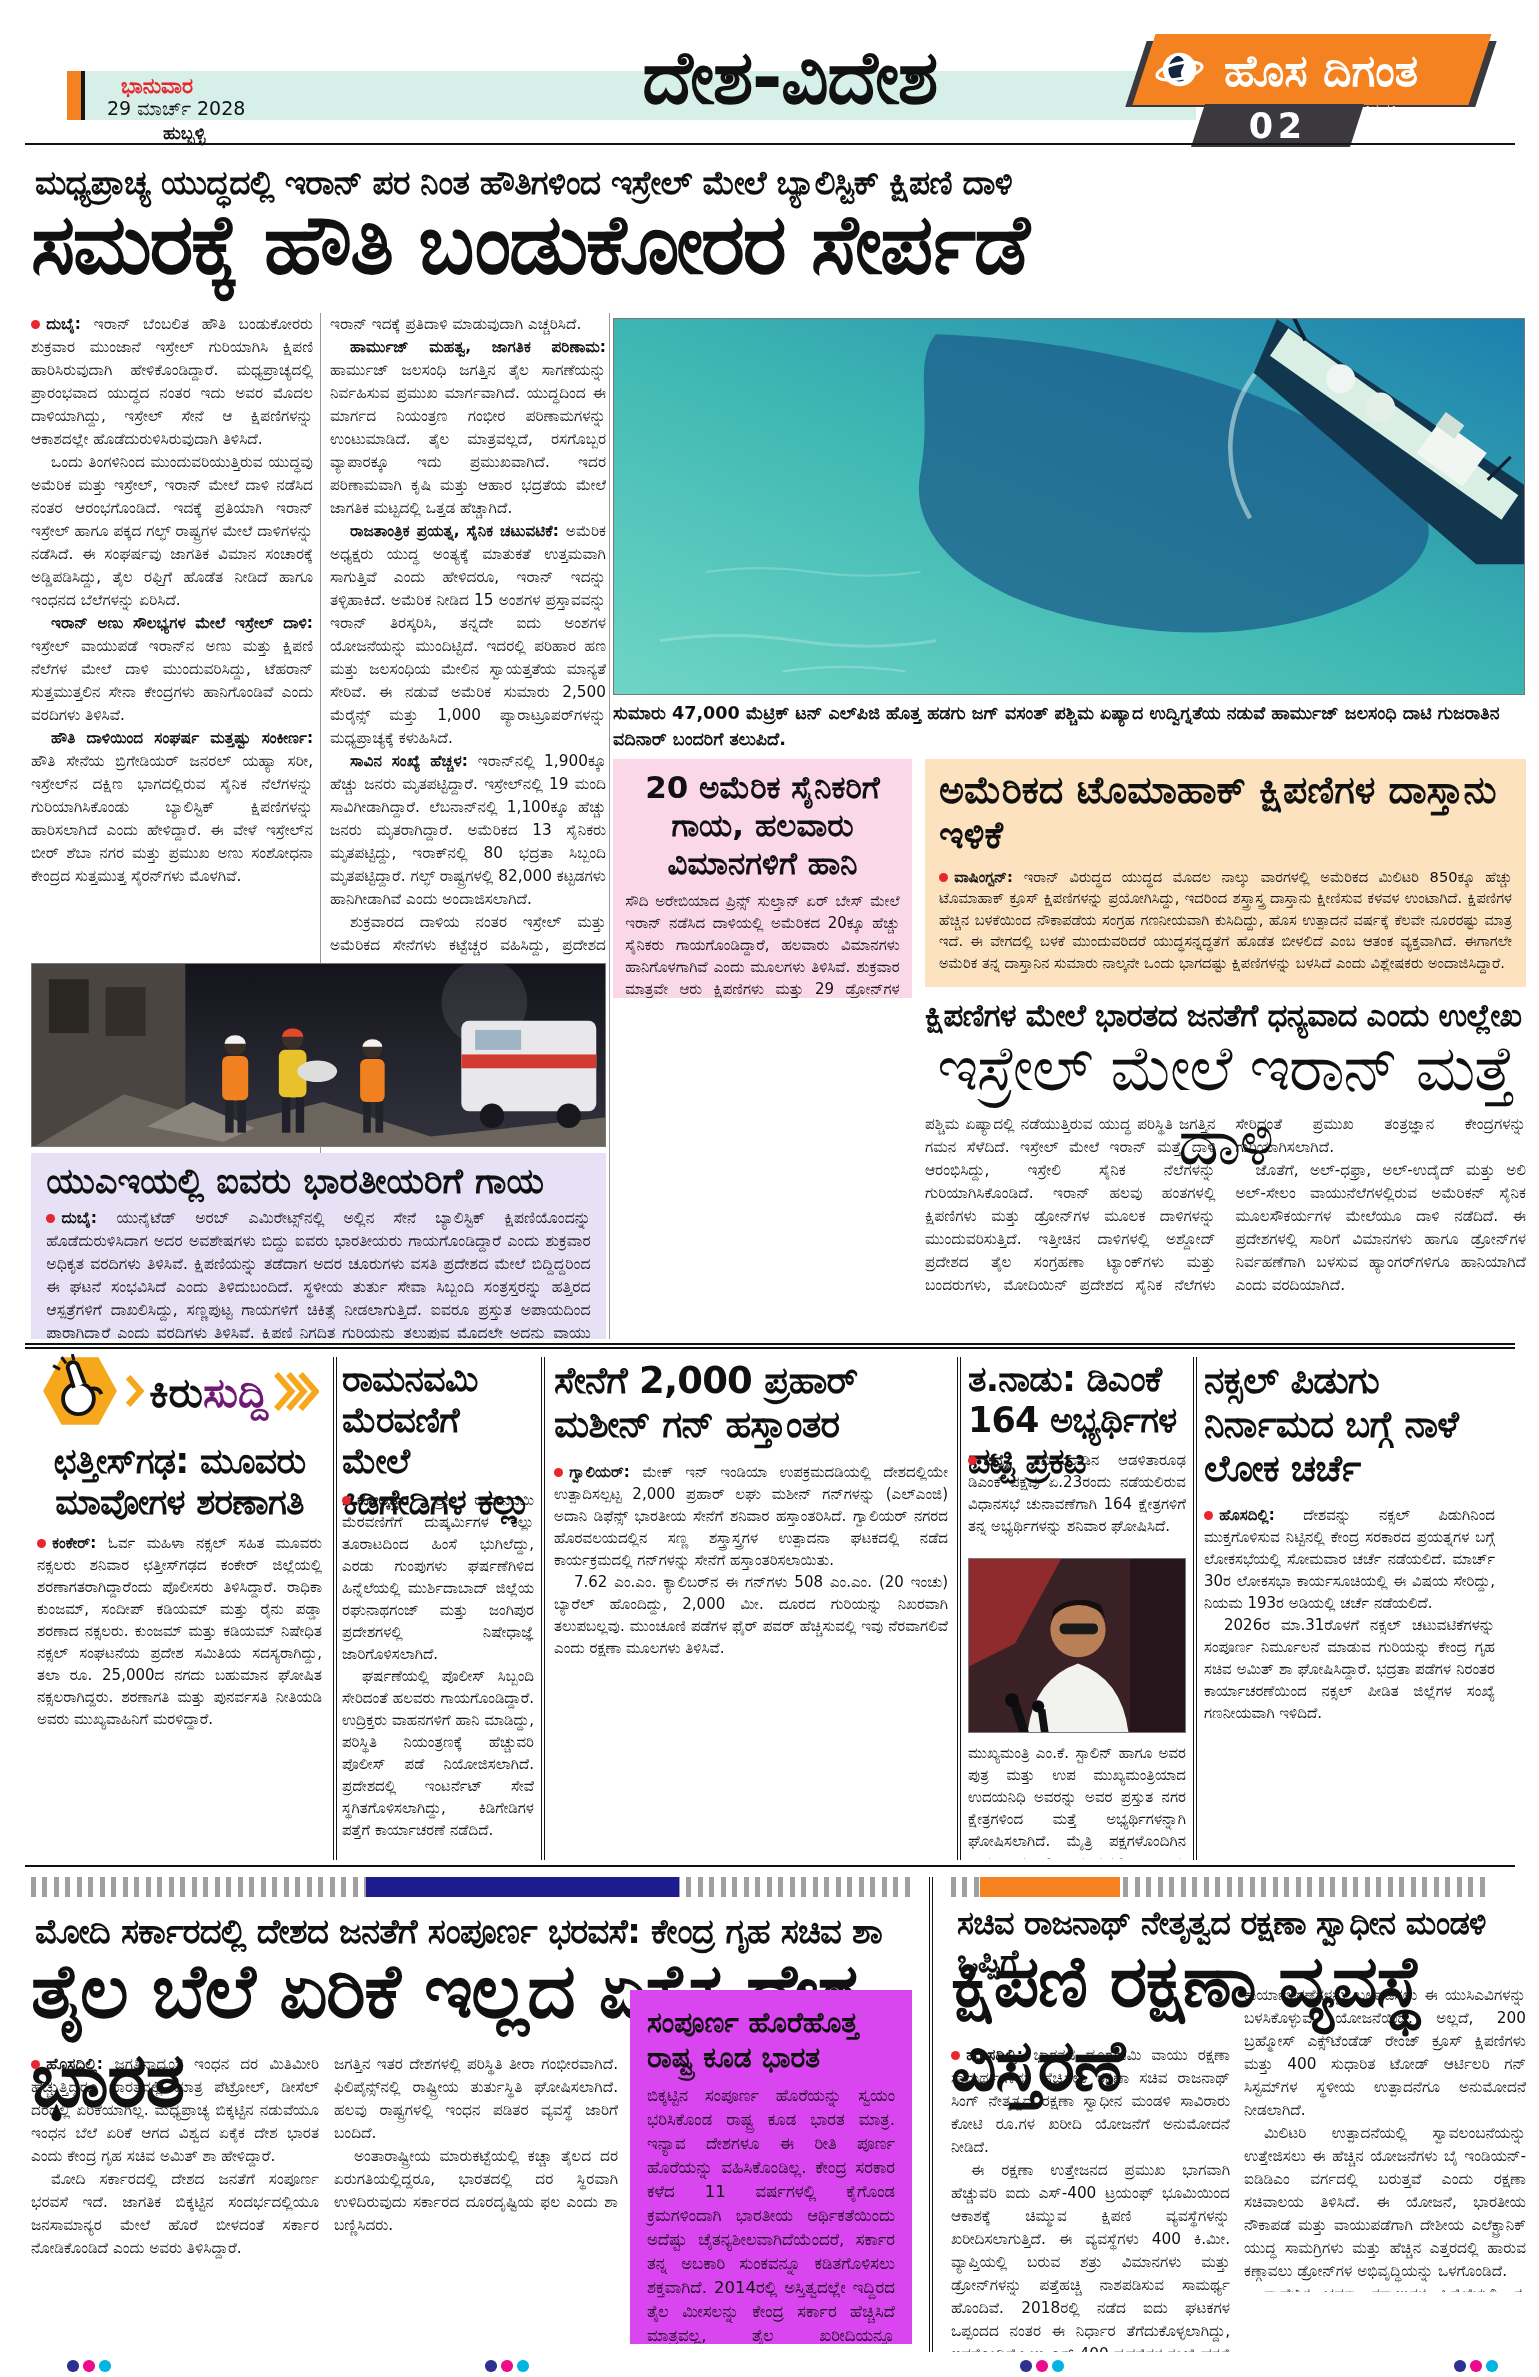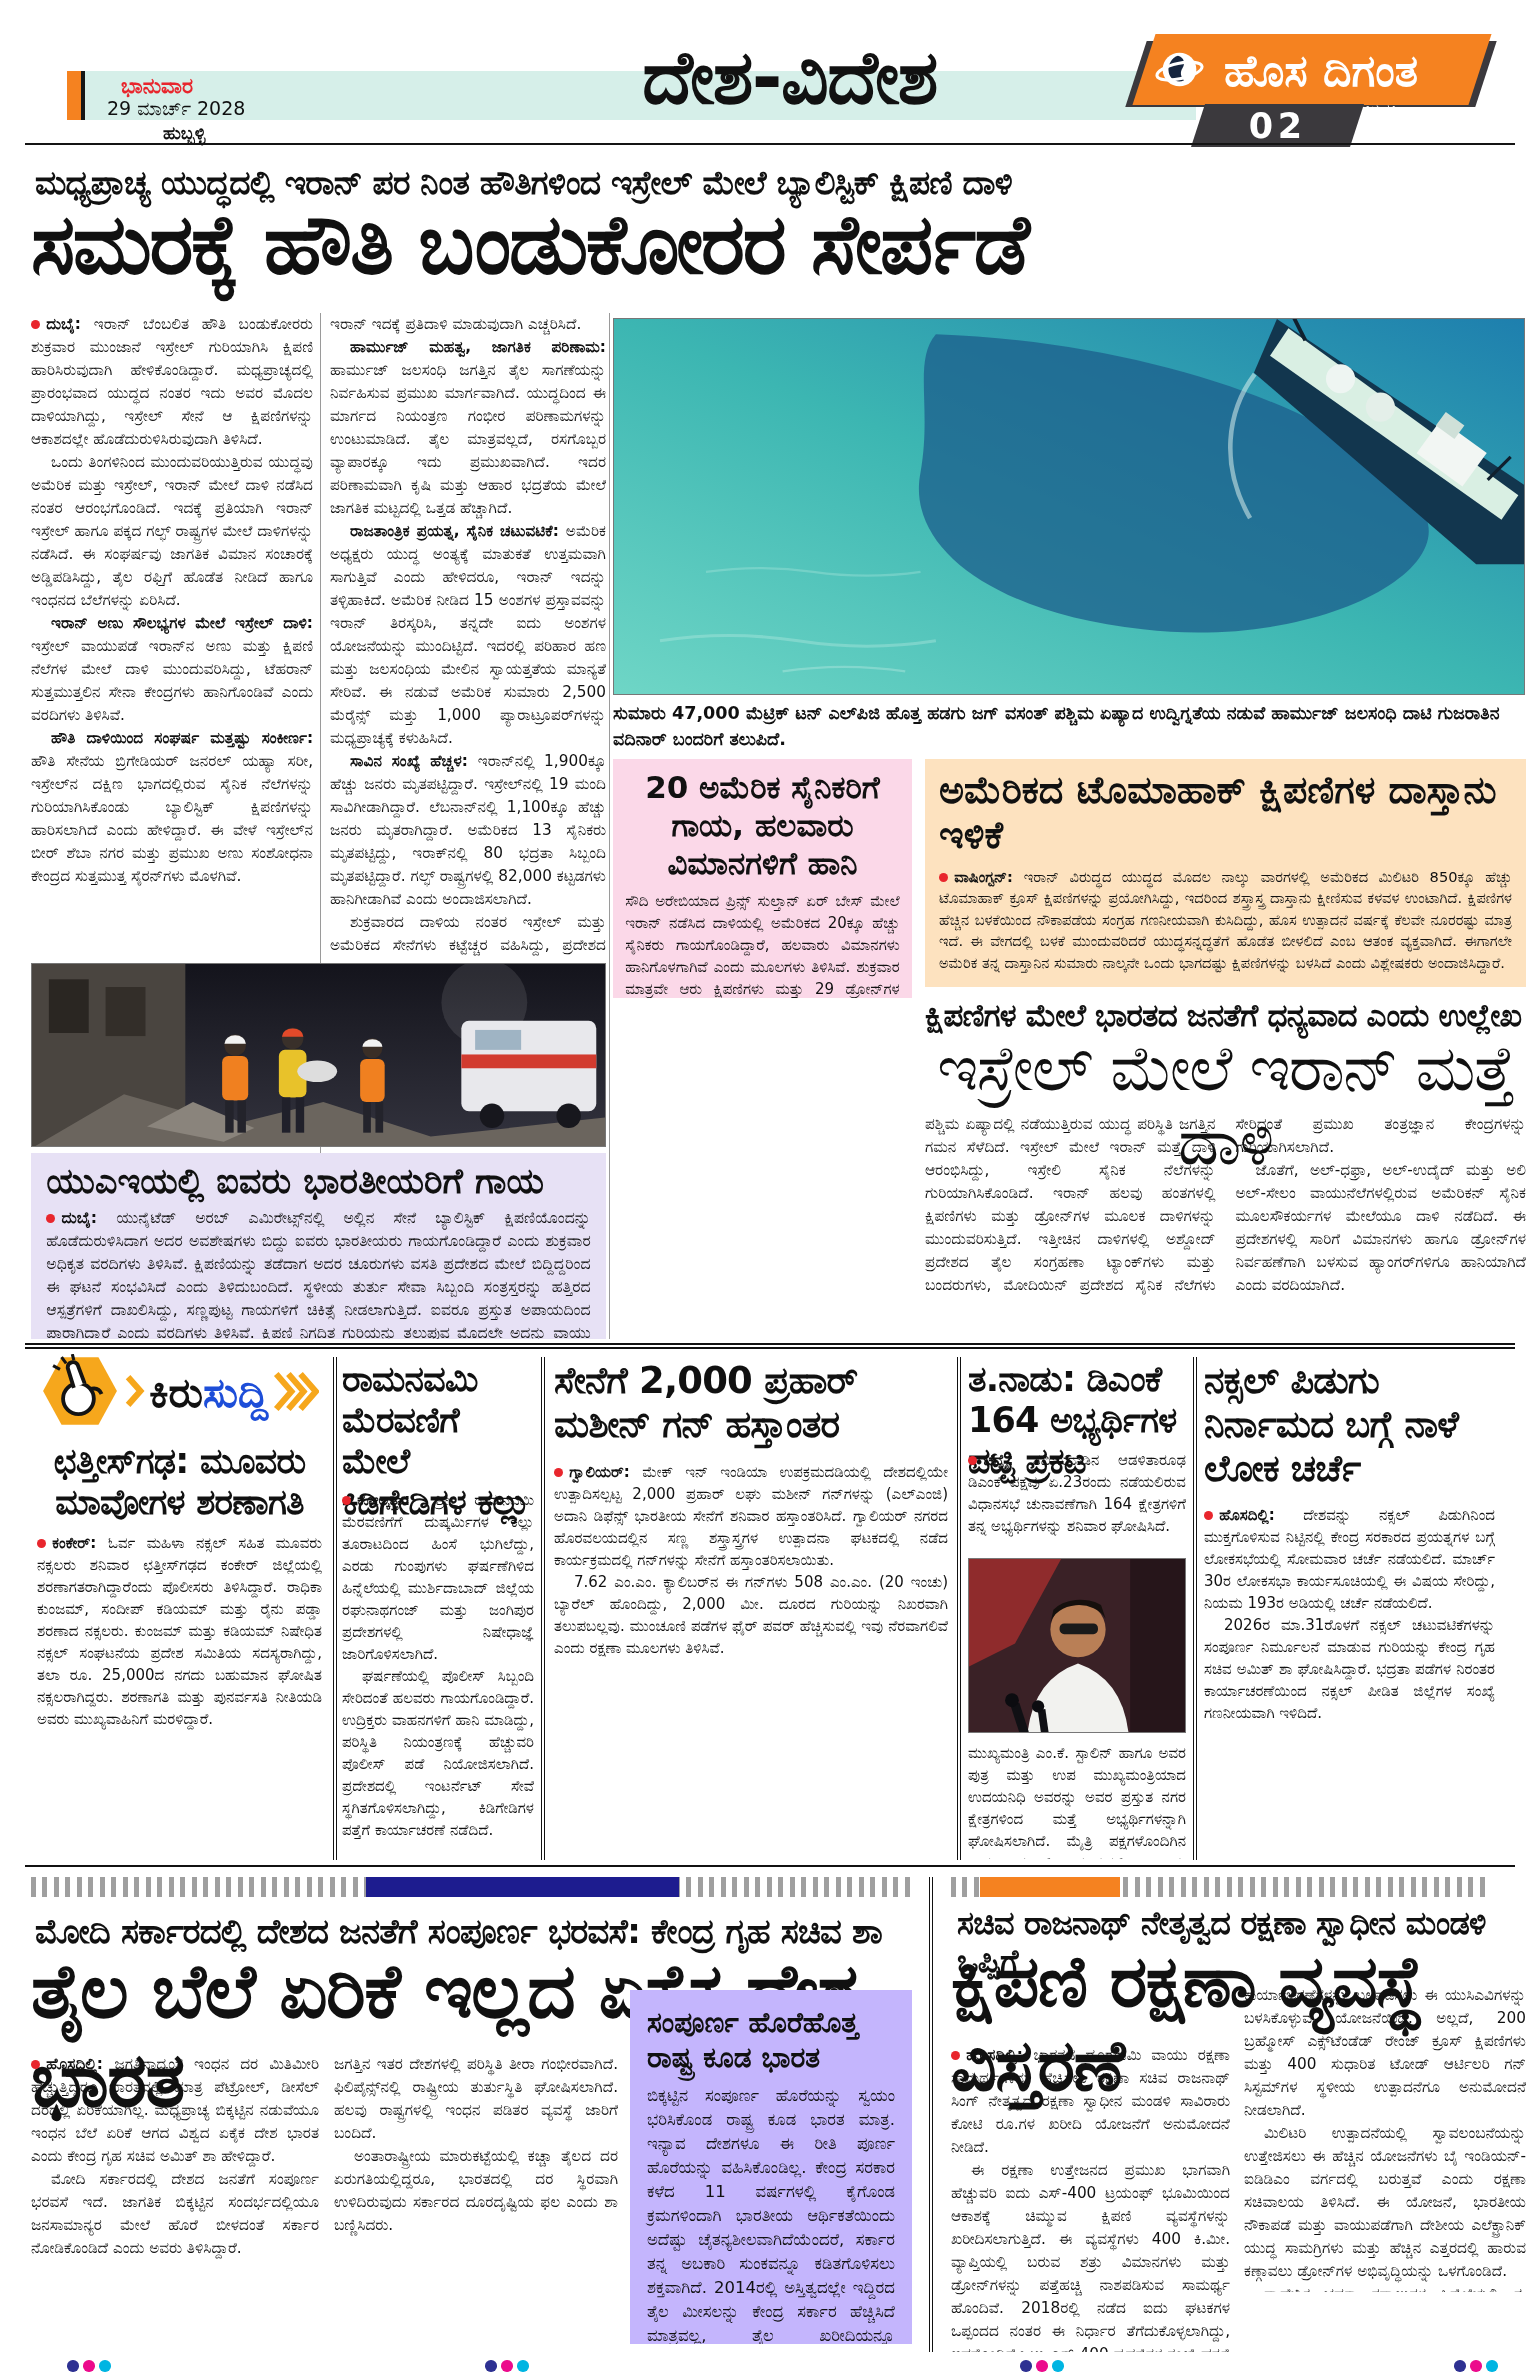--- a/index.html
+++ b/index.html
@@ -55,28 +55,28 @@
 
   .uae-box { position:absolute; left:31px; top:1153px; width:575px; height:186px; background:#e7e1f5; padding:7.7px 15.3px; overflow:hidden; }
   .uae-box h3 { font-size:35px; font-weight:800; margin-bottom:4.6px; }
   .uae-box .para { font-size:15.7px; line-height:23px; text-indent:0; }
 
   
   .brief-title { font-size:35px; line-height:41px; font-weight:800; letter-spacing:-0.8px; }
   .brief-body .para { font-size:15px; line-height:22px; }
   .kiru-logo-row { position:absolute; left:40px; top:1354px; width:291px; height:77px; display:flex; align-items:center; gap:4.6px; }
   .kiru-text { font-size:41px; font-weight:800; }
-  .kiru-text .red { color:#1d4ed8; }
+  .kiru-text .red { color:#701a75; }
 
   
   .deco { position:absolute; height:20px; background:repeating-linear-gradient(90deg,#9f9f9f 0 4.6px,#ffffff 4.6px 11.5px); }
   .deco-solid { position:absolute; height:20px; }
   .bottom-kicker { position:absolute; font-size:34px; font-weight:700; letter-spacing:-0.8px; }
   .bottom-headline { position:absolute; font-weight:800; letter-spacing:-1.5px; }
-  .teal-box { position:absolute; left:630px; top:1990px; width:282px; height:354px; background:#c4b5fd; padding:15.3px 17px; overflow:hidden; }
+  .teal-box { position:absolute; left:630px; top:1990px; width:282px; height:354px; background:#d946ef; padding:15.3px 17px; overflow:hidden; }
   .teal-box h3 { font-size:28px; line-height:35px; font-weight:800; margin-bottom:9.2px; }
   .teal-box .para { font-size:16.5px; line-height:24px; text-indent:0; }
 
   .reg-dots { position:absolute; top:2360px; display:flex; gap:4.6px; }
   .reg-dots span { width:11.5px; height:11.5px; border-radius:50%; display:inline-block; }
 </style>
 </head>
 <body>
 
 <div id="page">

